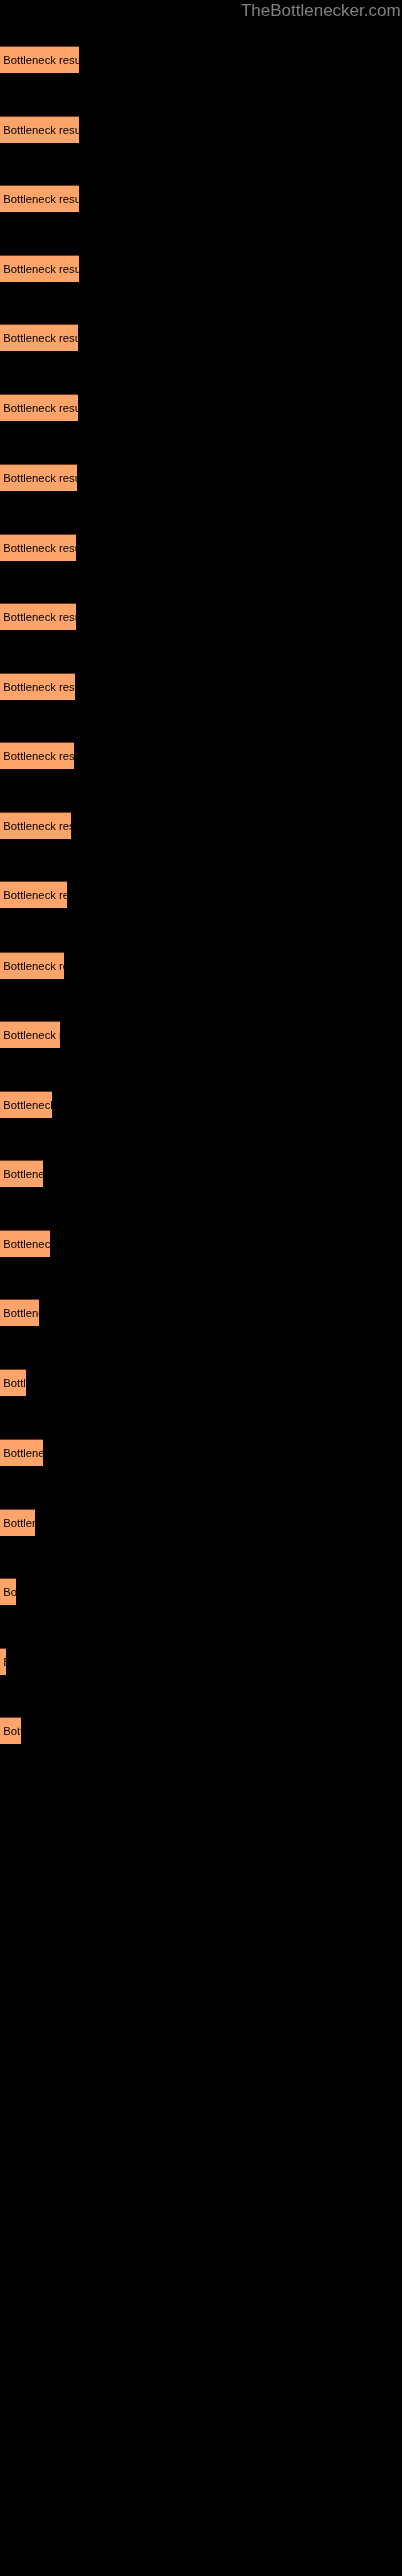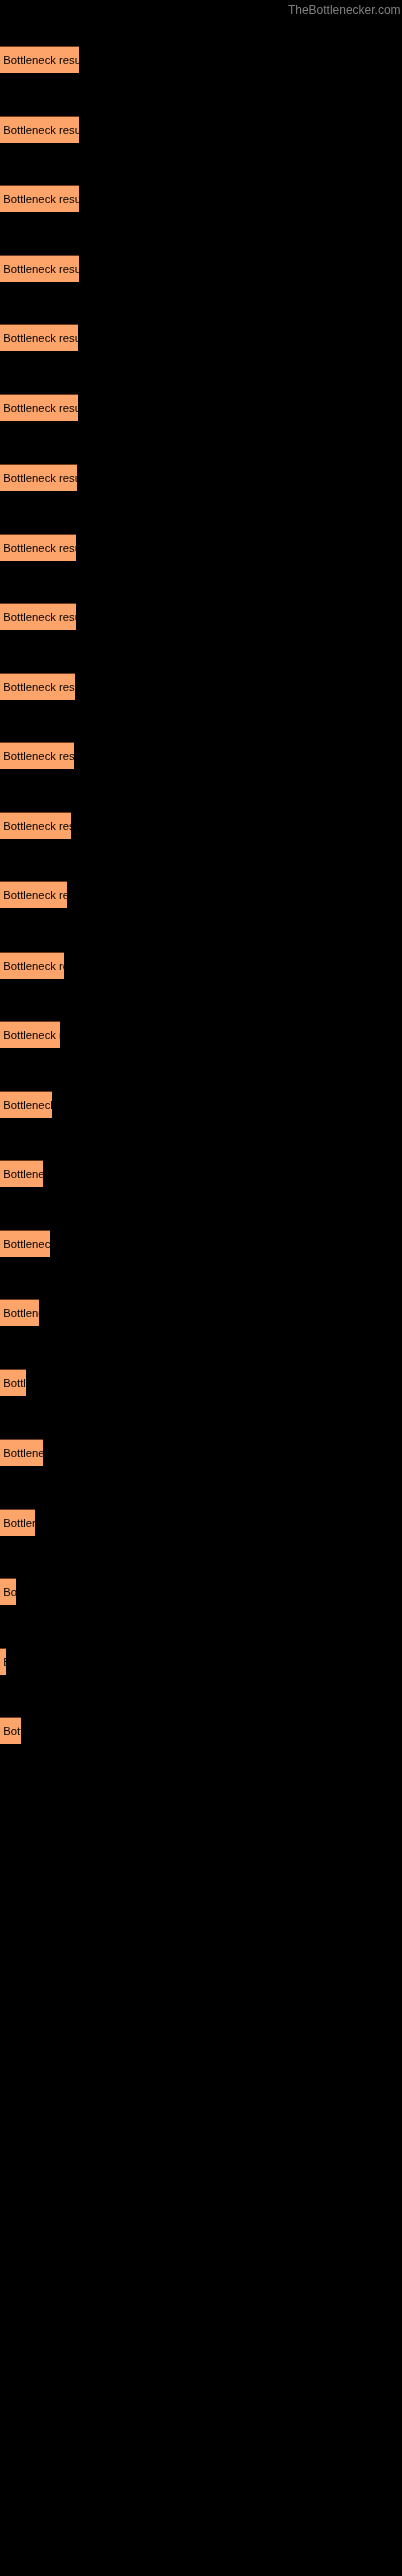--- a/index.html
+++ b/index.html
@@ -17,21 +17,21 @@
 
   .watermark {
     position: absolute;
     top: 0px;
     left: 0px;
     width: 403px;
     text-align: right;
     padding-right: 2.4px;
     box-sizing: border-box;
     color: #808080;
-    font-size: 12px;
+    font-size: 17px;
     line-height: 21px;
     font-family: "Liberation Sans", sans-serif;
     letter-spacing: 0px;
     white-space: nowrap;
   }
 
   .chart {
     position: absolute;
     top: 0;
     left: 0;

